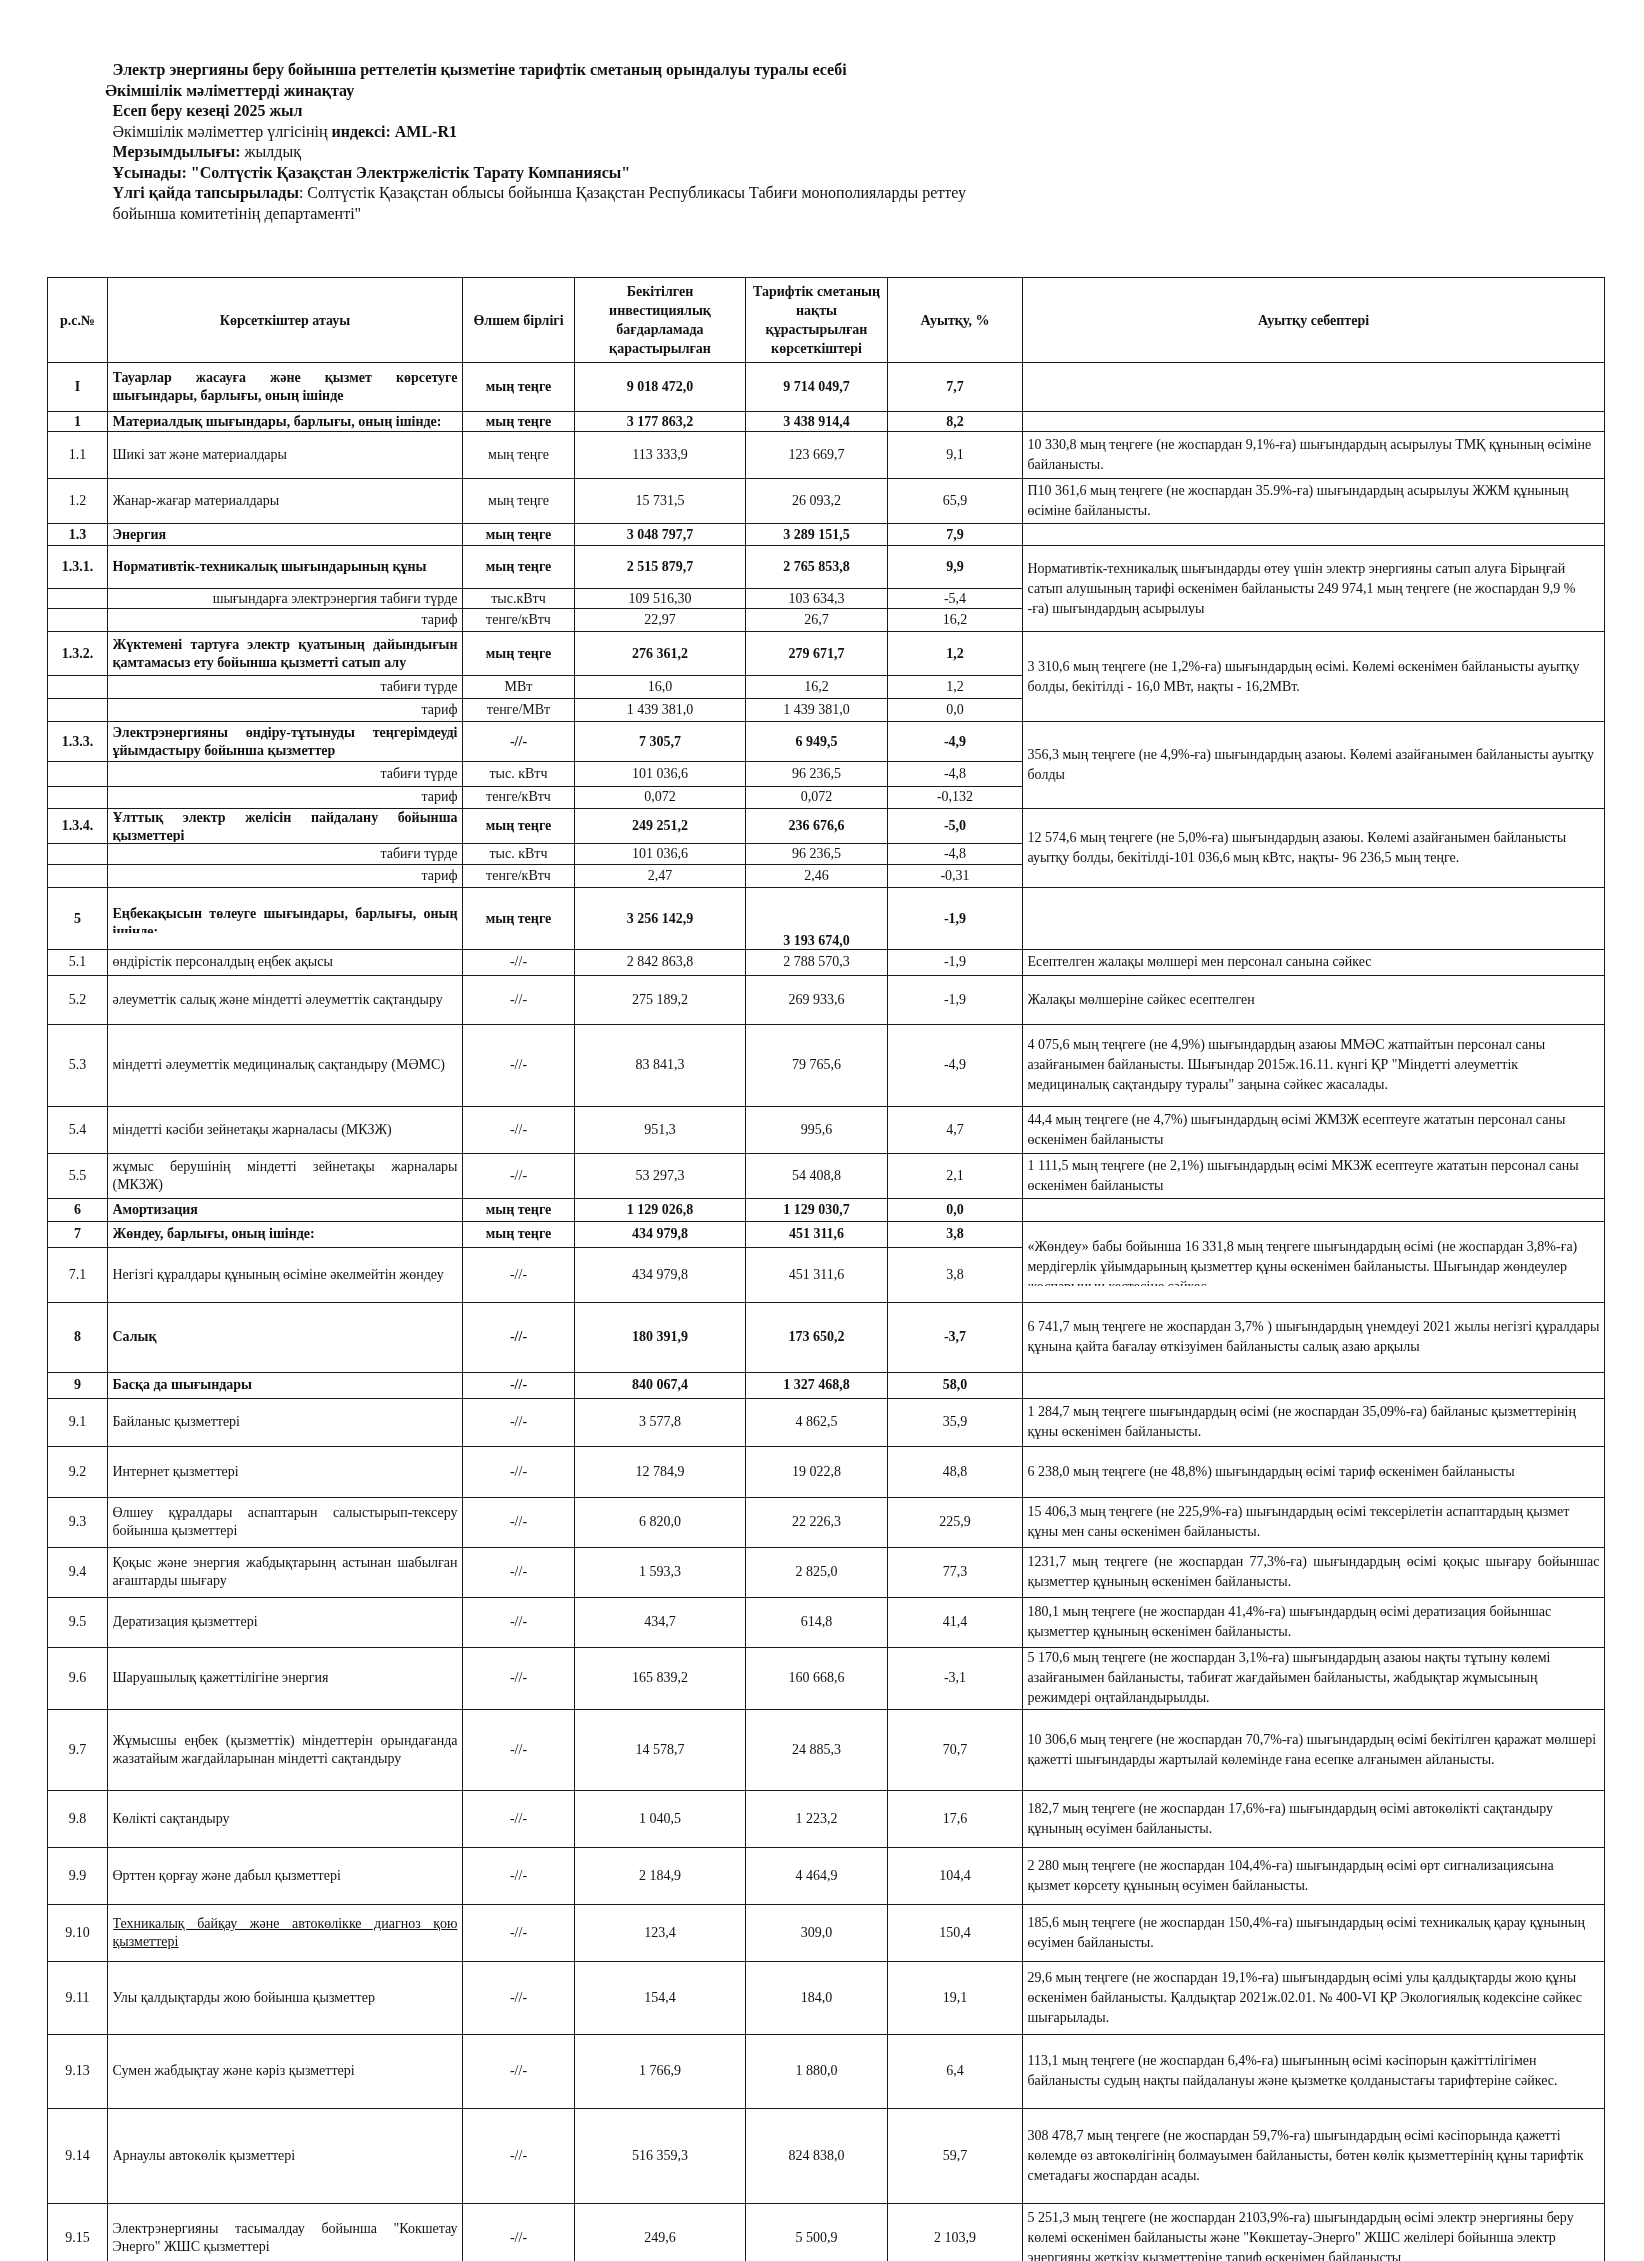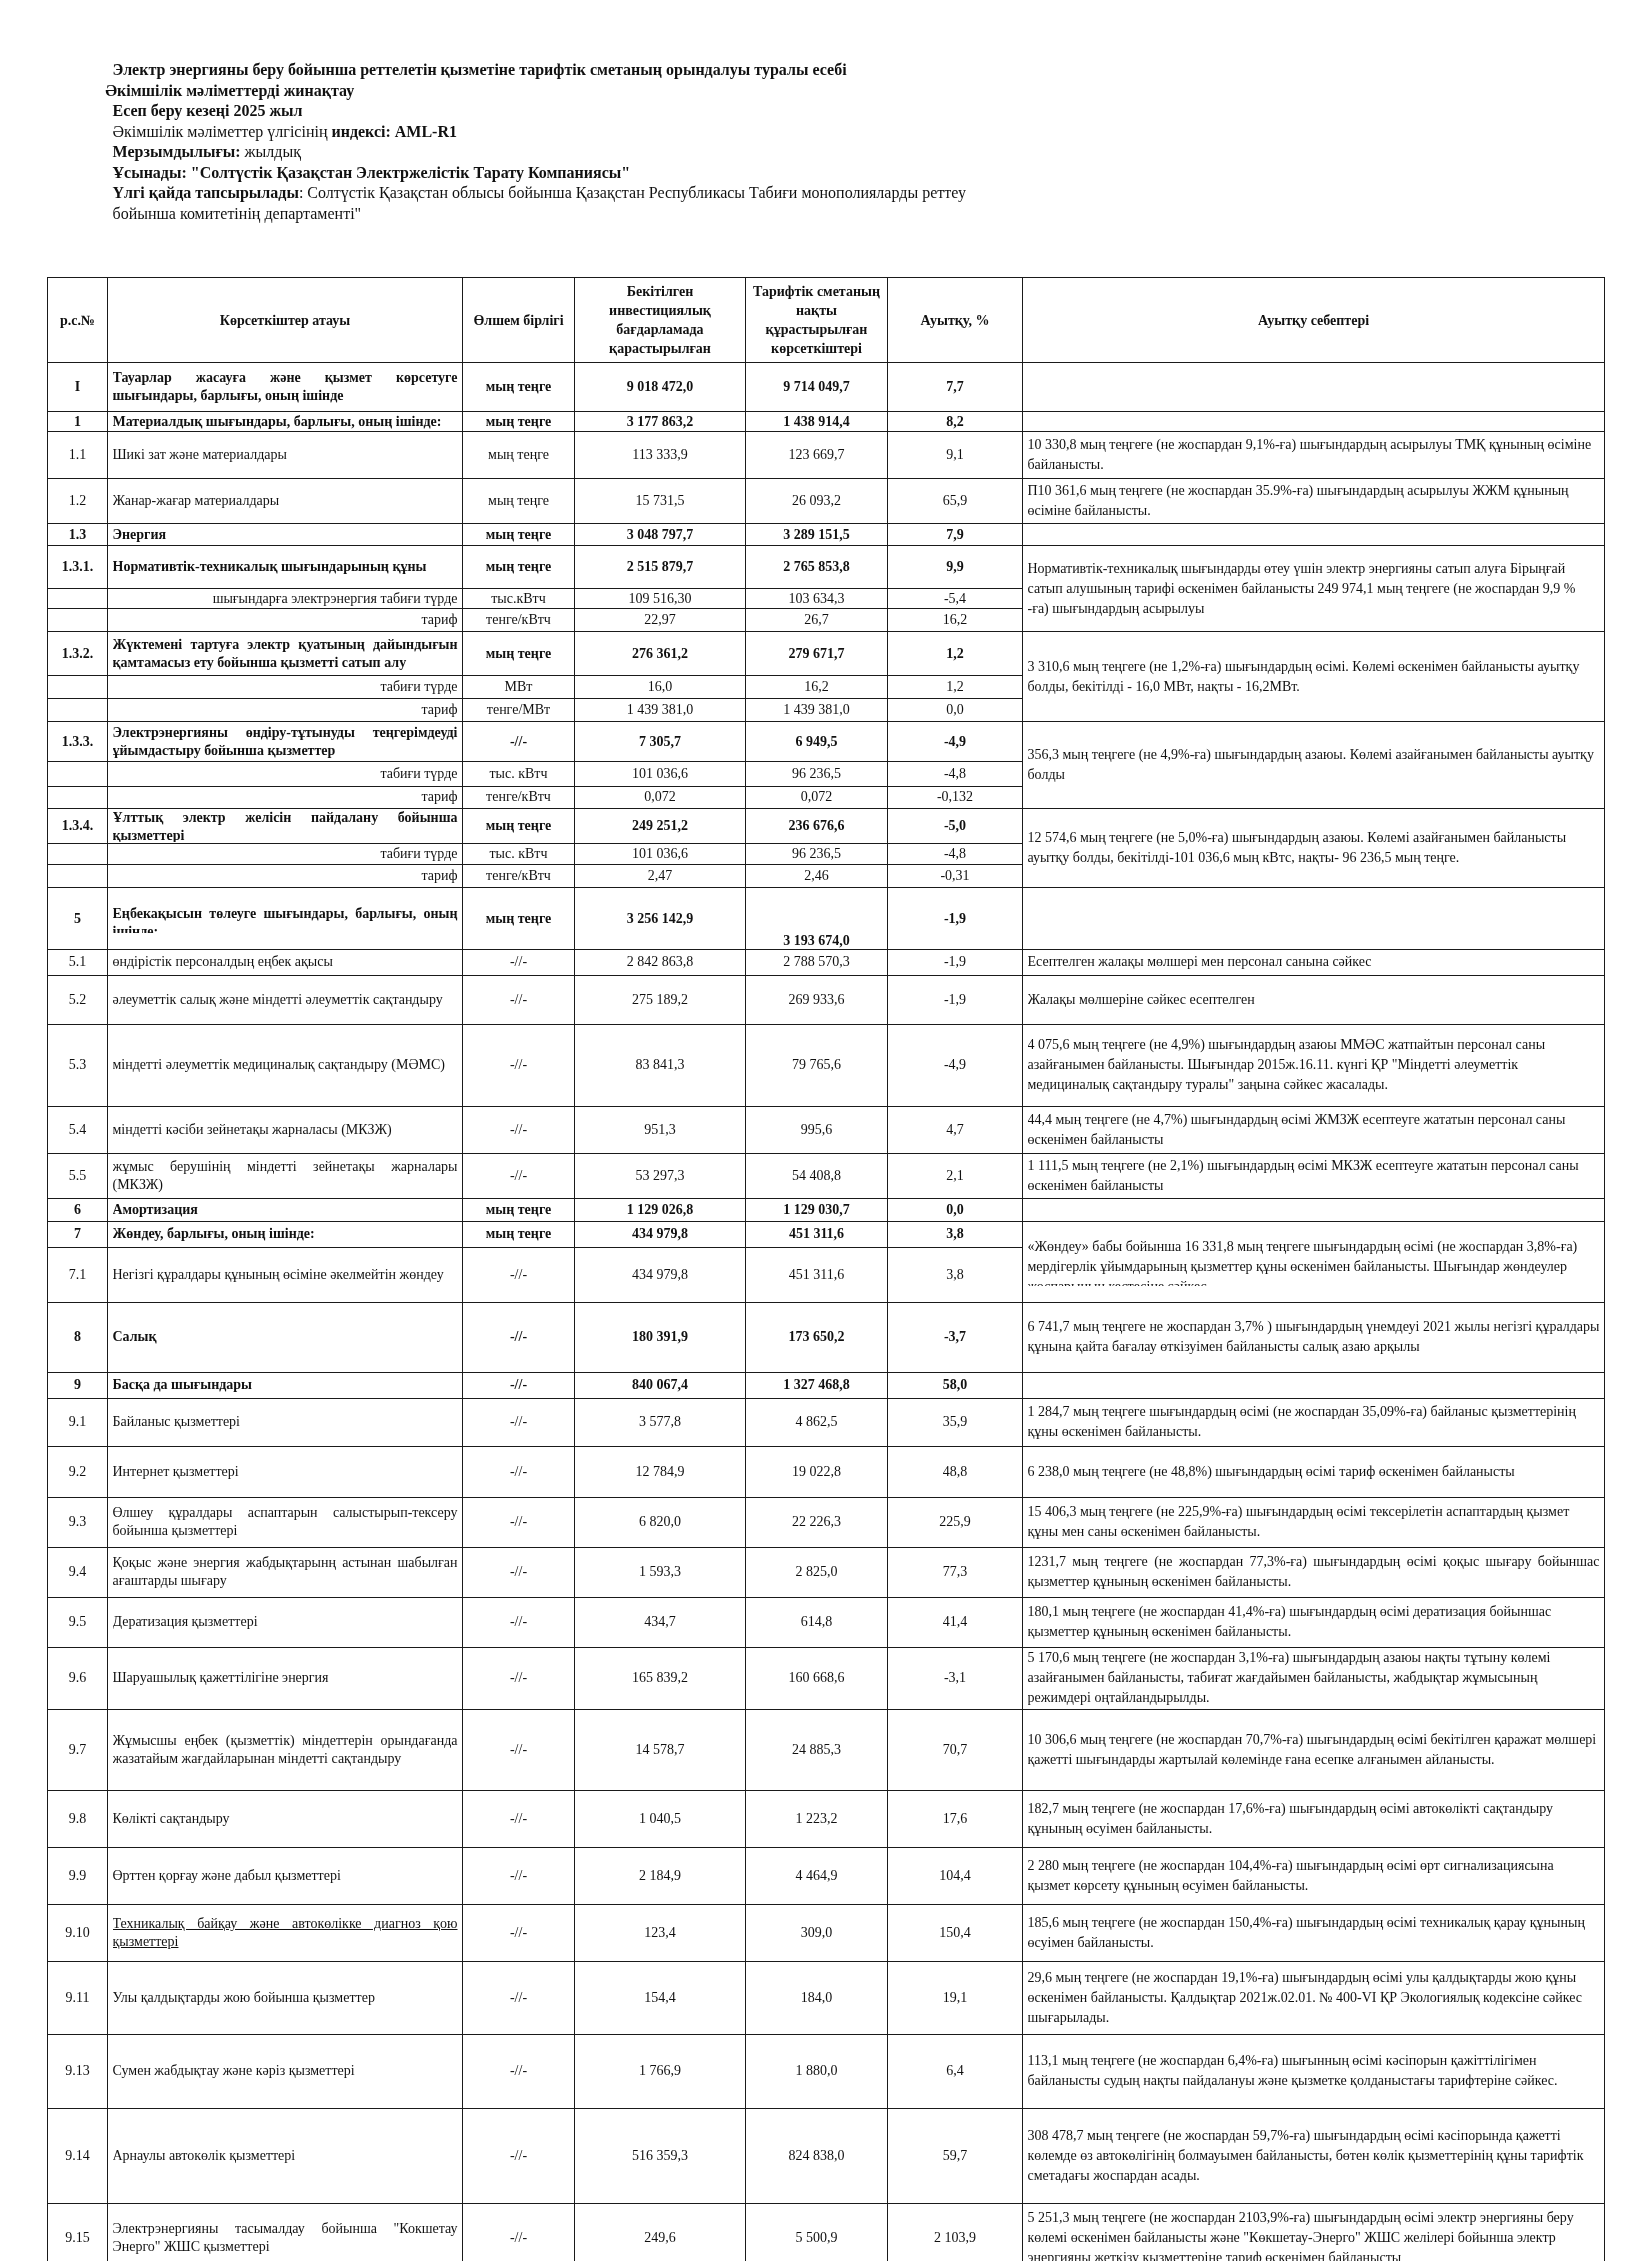--- a/index.html
+++ b/index.html
@@ -96,21 +96,21 @@
         <td class="c-name">
           <div class="clip" style="max-height: 18px;">Материалдық шығындары, барлығы, оның ішінде:</div>
         </td>
         <td class="c-unit">
           <div class="clip" style="max-height: 18px;">мың теңге</div>
         </td>
         <td class="c-num">
           <div class="clip" style="max-height: 18px;">3 177 863,2</div>
         </td>
         <td class="c-num">
-          <div class="clip" style="max-height: 18px;">1 438 914,4</div>
+          <div class="clip" style="max-height: 18px;">3 438 914,4</div>
         </td>
         <td class="c-num">
           <div class="clip" style="max-height: 18px;">8,2</div>
         </td>
         <td class="c-reason">
           <div class="clip" style="max-height: 18px;"></div>
         </td>
       </tr>
       <tr style="height: 47px;">
         <td class="c-no">

